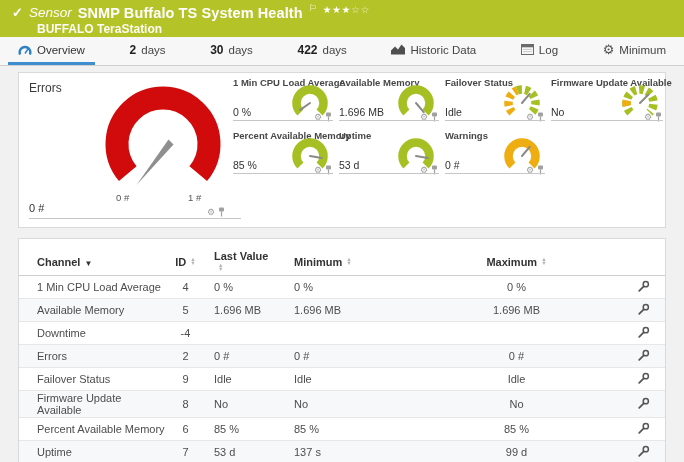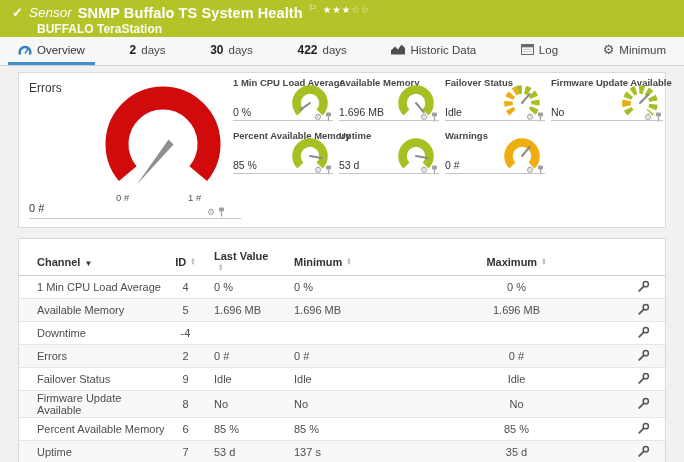--- a/index.html
+++ b/index.html
@@ -376,21 +376,21 @@
                   <circle cx="8.8" cy="4.2" r="2.6" fill="none" stroke="#555" stroke-width="1.5"></circle>
                   <line x1="6.7" y1="6.3" x2="2.2" y2="10.8" stroke="#555" stroke-width="1.8" stroke-linecap="round"></line>
                 </svg>
               </span></td>
           </tr>
           <tr>
             <td>Uptime</td>
             <td>7</td>
             <td>53 d</td>
             <td>137 s</td>
-            <td>35 d</td>
+            <td>99 d</td>
             <td><span class="wrench">
                 <svg width="13" height="13" viewBox="0 0 13 13">
                   <circle cx="8.8" cy="4.2" r="2.6" fill="none" stroke="#555" stroke-width="1.5"></circle>
                   <line x1="6.7" y1="6.3" x2="2.2" y2="10.8" stroke="#555" stroke-width="1.8" stroke-linecap="round"></line>
                 </svg>
               </span></td>
           </tr>
         </tbody>
     </table>
   </section>

